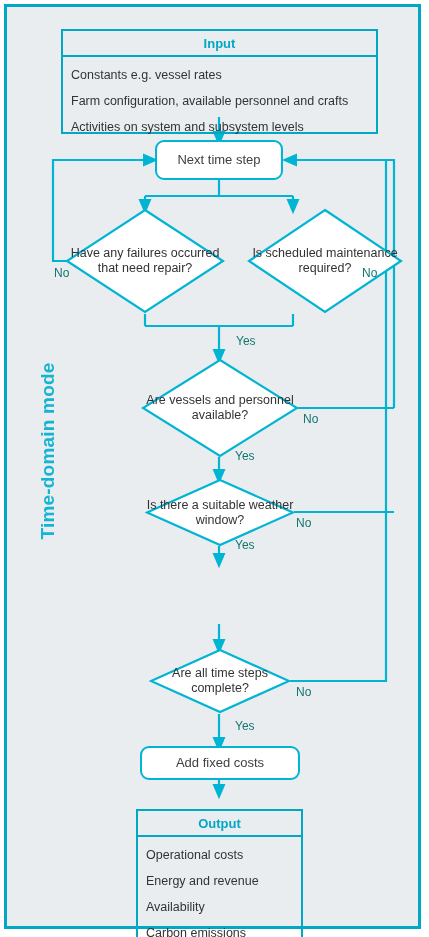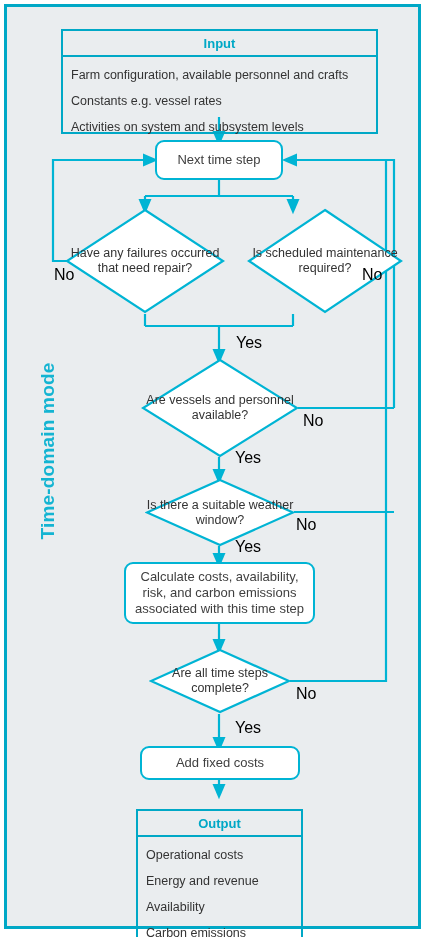--- a/index.html
+++ b/index.html
@@ -108,22 +108,22 @@
     align-items: center;
     justify-content: center;
     text-align: center;
     font-size: 12.5px;
     line-height: 15px;
     color: #333333;
     pointer-events: none;
   }
   .edge-label {
     position: absolute;
-    font-size: 16px;
-    color: #000000;
+    font-size: 12px;
+    color: #0f766e;
     white-space: nowrap;
   }
 </style>
 </head>
 <body>
 
 <div id="root">
 
   <div id="frame"></div>
 
@@ -169,22 +169,22 @@
 
       <path d="M219,714 L219,746" marker-end="url(#arw)"></path>
 
       <path d="M219,777 L219,793" marker-end="url(#arw)"></path>
     </g>
   </svg>
 
   <div class="io-box" style="left:61px; top:13px; width:317px; height:105px;">
     <div class="io-header">Input</div>
     <div class="io-body">
+      <div class="io-line">Constants e.g. vessel rates</div>
       <div class="io-line">Farm configuration, available personnel and crafts</div>
-      <div class="io-line">Constants e.g. vessel rates</div>
       <div class="io-line">Activities on system and subsystem levels</div>
     </div>
   </div>
 
   <div class="proc" style="left:155px; top:140px; width:128px; height:40px;">Next time step</div>
 
   <div class="dia-wrap" style="left:65px; top:208px; width:160px; height:106px;">
     <svg width="160" height="106" viewBox="0 0 160 106" xmlns="http://www.w3.org/2000/svg">
       <polygon points="80,2 158,53 80,104 2,53" fill="#ffffff" stroke="#00b4d4" stroke-width="2.2"></polygon>
     </svg>
@@ -205,21 +205,20 @@
     <div class="dia-text">Are vessels and personnel available?</div>
   </div>
 
   <div class="dia-wrap" style="left:145px; top:478px; width:150px; height:69px;">
     <svg width="150" height="69" viewBox="0 0 150 69" xmlns="http://www.w3.org/2000/svg">
       <polygon points="75,2 148,34.5 75,67 2,34.5" fill="#ffffff" stroke="#00b4d4" stroke-width="2.2"></polygon>
     </svg>
     <div class="dia-text">Is there a suitable weather window?</div>
   </div>
 
-  <div class="proc" style="left:124px; top:562px; width:191px; height:62px;">Calculate costs, availability, risk, and carbon emissions associated with this time step</div>
 
   <div class="dia-wrap" style="left:149px; top:648px; width:142px; height:66px;">
     <svg width="142" height="66" viewBox="0 0 142 66" xmlns="http://www.w3.org/2000/svg">
       <polygon points="71,2 140,33 71,64 2,33" fill="#ffffff" stroke="#00b4d4" stroke-width="2.2"></polygon>
     </svg>
     <div class="dia-text">Are all time steps complete?</div>
   </div>
 
   <div class="proc" style="left:140px; top:746px; width:160px; height:34px;">Add fixed costs</div>
 

